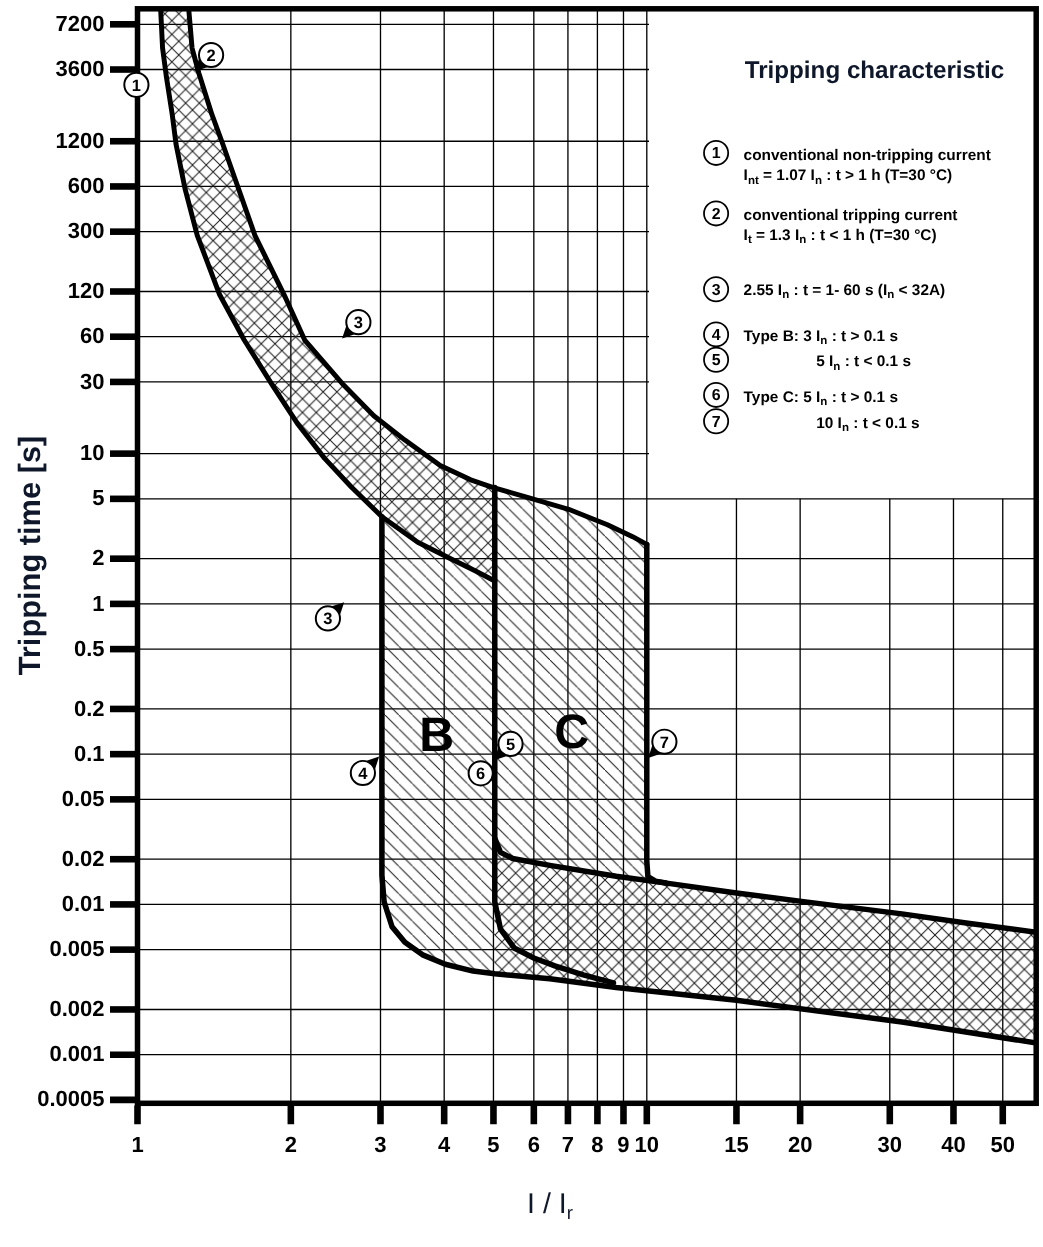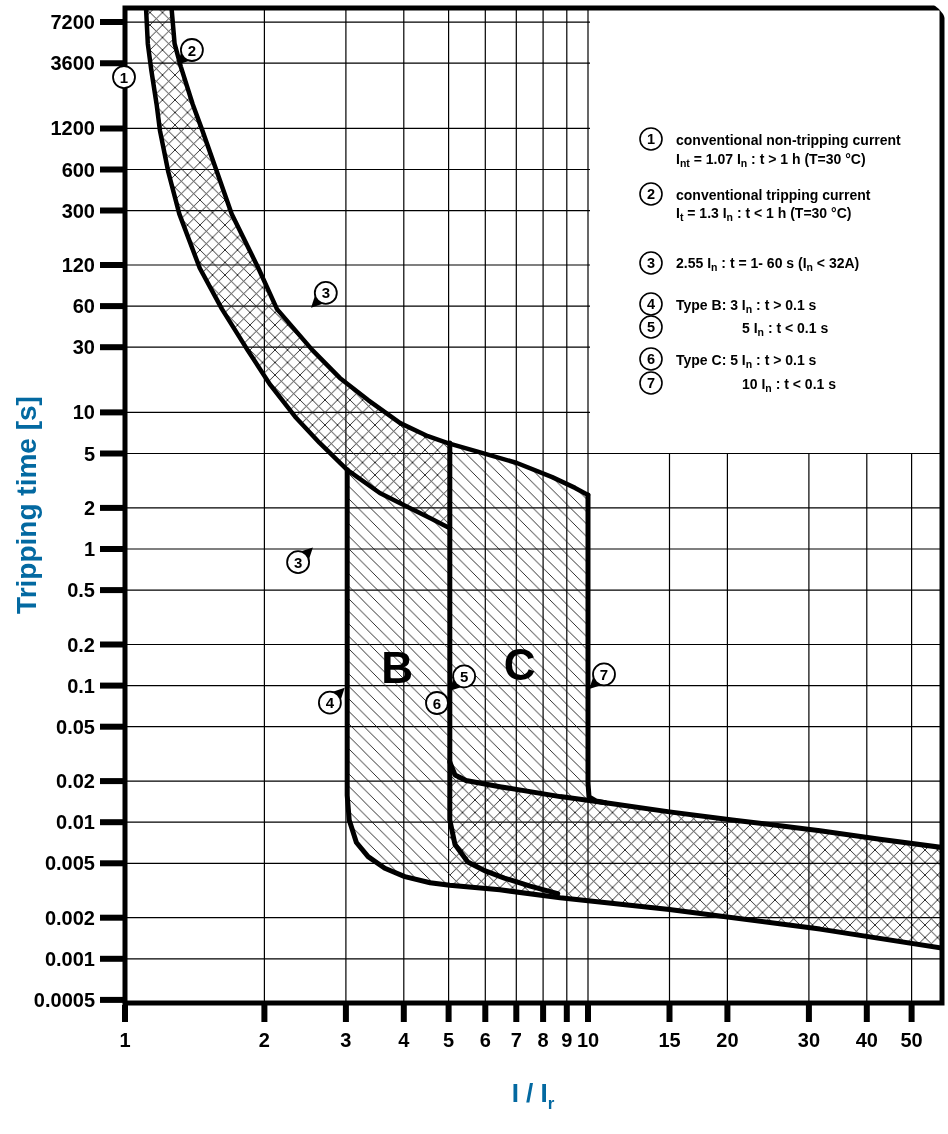--- a/index.html
+++ b/index.html
@@ -1,22 +1,22 @@
 <!DOCTYPE html>
 <html><head>
 <meta charset="utf-8">
 <style>
   html,body{margin:0;padding:0;background:#fff;}
   .stage{position:relative;width:948px;height:1134px;background:#fff;overflow:hidden;
-         font-family:"Liberation Sans",sans-serif;color:#0369a1;border-radius:31px;}
+         font-family:"Liberation Sans",sans-serif;color:#0f172a;}
   svg{position:absolute;left:0;top:0;font-family:"Liberation Sans",sans-serif;}
   .ytitle{position:absolute;left:27px;top:505px;transform:translate(-50%,-50%) rotate(-90deg);
           font-size:28px;font-weight:bold;white-space:nowrap;}
-  .xtitle{position:absolute;left:533px;top:1096px;transform:translate(-50%,-50%);
-          font-size:26px;font-weight:bold;white-space:nowrap;}
+  .xtitle{position:absolute;left:500px;top:1096px;transform:translate(-50%,-50%);
+          font-size:26px;font-weight:normal;white-space:nowrap;}
   .xtitle sub{font-size:17px;}
   .legend-title{position:absolute;left:645px;top:50px;width:300px;text-align:center;
                 font-size:22px;font-weight:bold;line-height:28px;}
 </style>
 </head>
 <body>
 
 <div class="stage">
   <svg id="chart" width="948" height="1134" viewBox="0 0 948 1134">
       <defs>
@@ -223,14 +223,15 @@
         <g>
           <circle cx="651" cy="383" r="11" fill="#fff" stroke="#000000" stroke-width="1.6"></circle>
           <text x="651" y="388" text-anchor="middle" font-size="14.5" font-weight="bold" fill="#000000">7</text>
           <text x="742" y="389" font-size="14" font-weight="bold" fill="#000000"><tspan font-size="14" dy="0">10 I</tspan><tspan font-size="10.5" dy="3">n</tspan><tspan font-size="14" dy="-3"> : t &lt; 0.1 s</tspan></text>
         </g>
       </g>
     </svg>
   <div class="ytitle">Tripping time [s]</div>
   <div class="xtitle"><span>I / I</span><sub>r</sub></div>
   <div class="legend-title">
+    <div>Tripping characteristic</div>
   </div>
 </div>
 
 </body></html>

